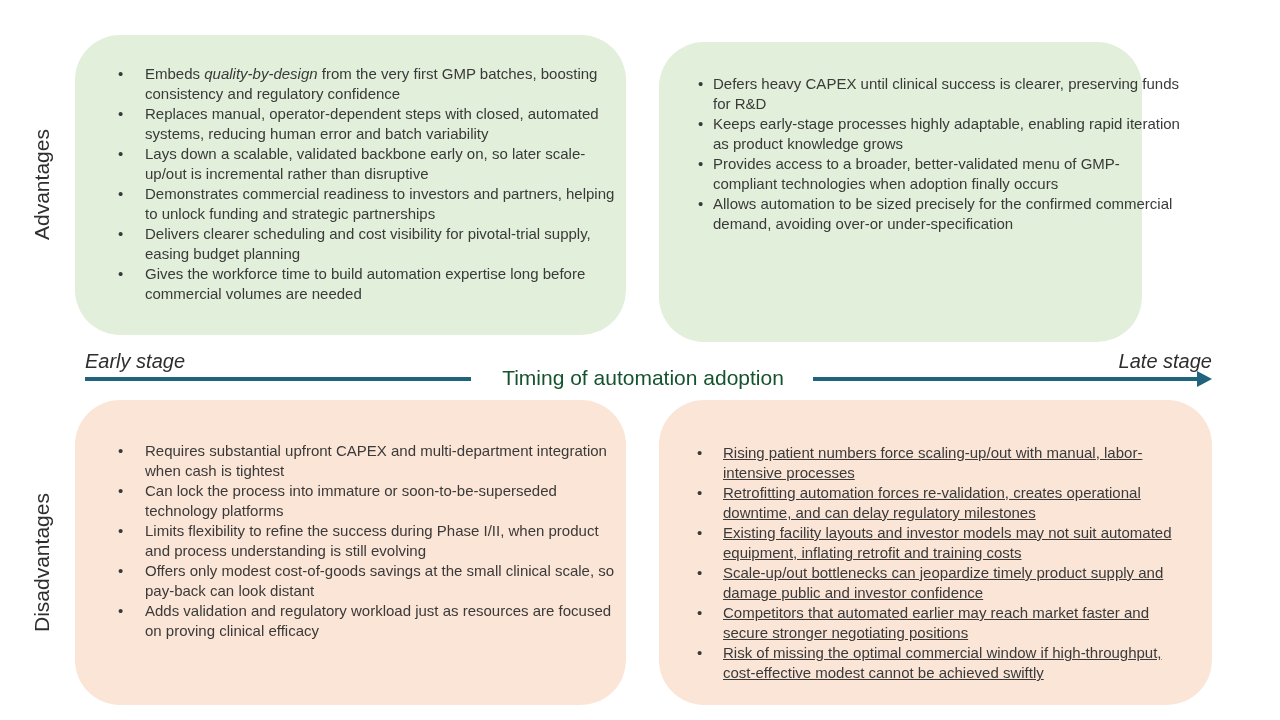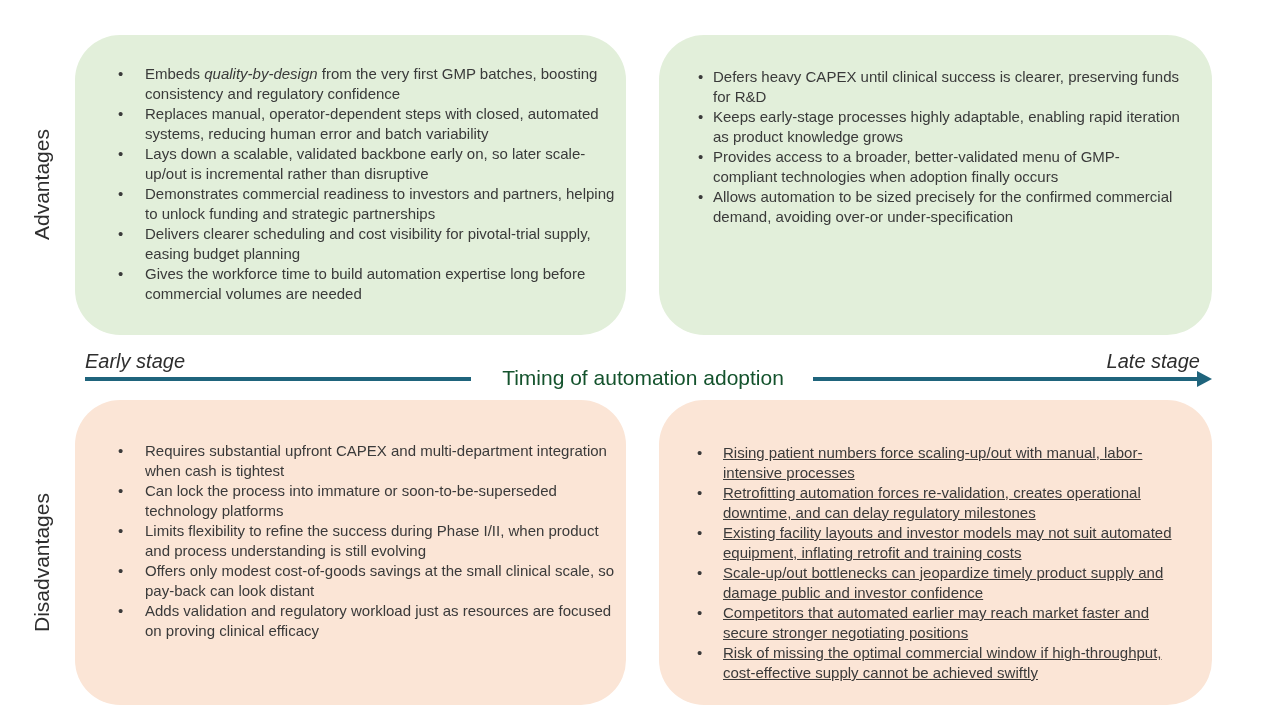--- a/index.html
+++ b/index.html
@@ -22,21 +22,21 @@
     background: #fff;
     overflow: hidden;
   }
   .quad {
     position: absolute;
     border-radius: 45px;
   }
   .quad.adv { background: var(--adv-bg); }
   .quad.dis { background: var(--dis-bg); }
   .q-tl { left: 75px;  top: 35px;  width: 551px; height: 300px; }
-  .q-tr { left: 659px; top: 35px;  width: 553px; height: 300px; }
+  .q-tr { left: 659px; top: 42px;  width: 483px; height: 300px; }
   .q-bl { left: 75px;  top: 400px; width: 551px; height: 305px; }
   .q-br { left: 659px; top: 400px; width: 553px; height: 305px; }
 
   ul.bullets {
     list-style: none;
     margin: 0;
     padding: 0;
     font-size: 15px;
     line-height: 20px;
     color: var(--text-color);
@@ -71,21 +71,21 @@
   .v-label.dis-label { left: 30px; top: 465px; height: 195px; width: 28px; }
 
   .axis-label {
     position: absolute;
     top: 350px;
     font-style: italic;
     font-size: 20px;
     color: #2E2E2E;
   }
   .axis-label.early { left: 85px; }
-  .axis-label.late  { right: 80px; text-align: right; }
+  .axis-label.late  { right: 68px; text-align: right; }
 
   .axis-line {
     position: absolute;
     top: 377px;
     height: 4px;
     background: var(--axis-color);
   }
   .axis-line.left-seg  { left: 85px;  width: 386px; }
   .axis-line.right-seg { left: 813px; width: 385px; }
   .arrowhead {
@@ -154,17 +154,17 @@
     </ul>
   </div>
 
   <div class="quad dis q-br">
     <ul class="bullets">
       <li>Rising patient numbers force scaling-up/out with manual, labor-intensive processes</li>
       <li>Retrofitting automation forces re-validation, creates operational downtime, and can delay regulatory milestones</li>
       <li>Existing facility layouts and investor models may not suit automated equipment, inflating retrofit and training costs</li>
       <li>Scale-up/out bottlenecks can jeopardize timely product supply and damage public and investor confidence</li>
       <li>Competitors that automated earlier may reach market faster and secure stronger negotiating positions</li>
-      <li>Risk of missing the optimal commercial window if high-throughput, cost-effective supply cannot be achieved swiftly</li>
+      <li>Risk of missing the optimal commercial window if high-throughput, cost-effective modest cannot be achieved swiftly</li>
     </ul>
   </div>
 
 </div>
 
 </body></html>

